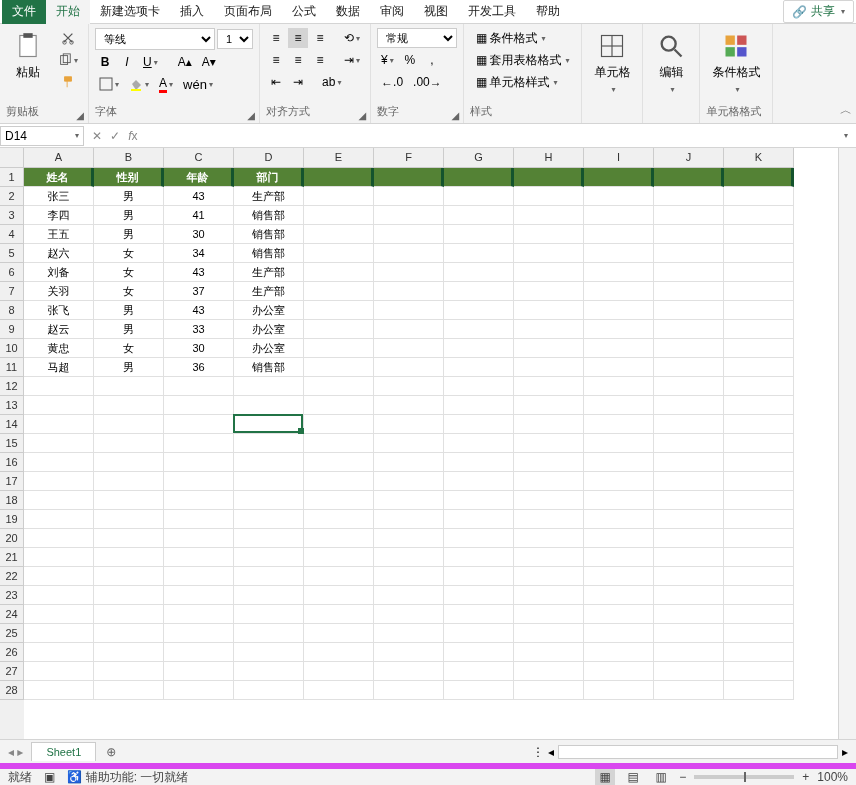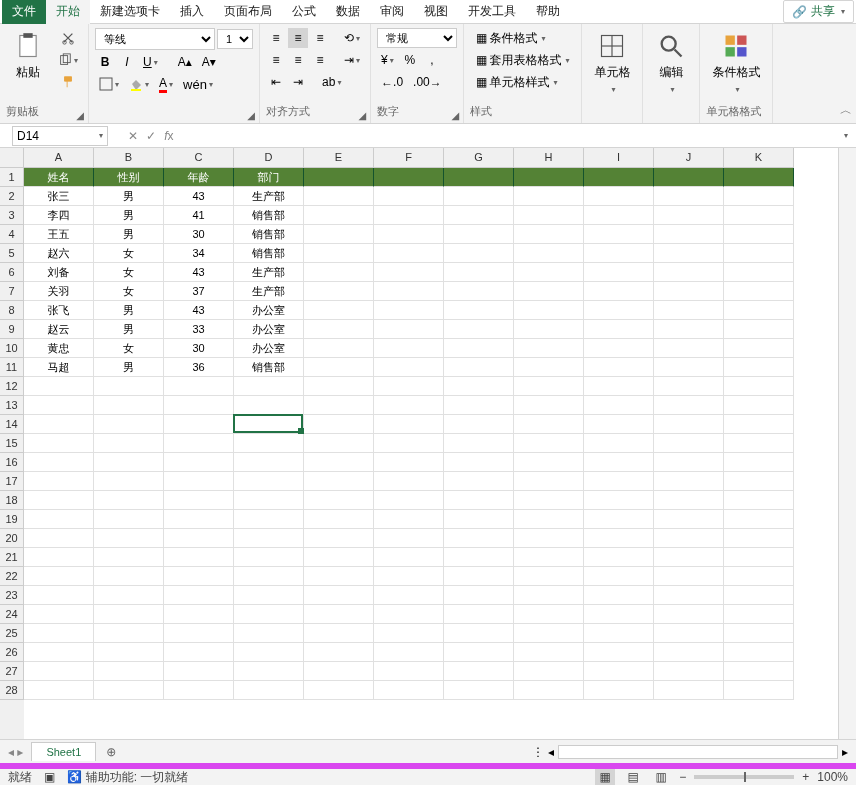--- a/index.html
+++ b/index.html
@@ -19,35 +19,35 @@
 .btn{padding:2px 4px;display:inline-flex;align-items:center;justify-content:center;cursor:pointer;min-width:20px;height:20px}
 .btn svg{width:14px;height:14px}
 .large-btn{display:flex;flex-direction:column;align-items:center;padding:4px 6px;gap:4px;cursor:pointer;min-width:44px}
 .large-btn svg{width:28px;height:28px}
 .font-select{width:120px;height:22px;border:1px solid #ccc;background:#fff;padding:0 4px;font-size:11px}
 .size-select{width:36px;height:20px;border:1px solid #ccc;background:#fff;padding:0 4px;font-size:11px}
 .numfmt-select{width:80px;height:20px;border:1px solid #ccc;background:#fff;padding:0 4px;font-size:11px}
 .caret{font-size:8px;color:#666;margin-left:2px}
 .collapse-ribbon{position:absolute;right:4px;bottom:4px;cursor:pointer;color:#666}
 .namebox-row{display:flex;align-items:center;height:24px;border-bottom:1px solid #d4d4d4;background:#fff}
-.namebox{width:96px;height:20px;border:1px solid #ccc;margin:2px 12px;padding:0 4px;display:flex;align-items:center;justify-content:space-between;font-size:11px}
+.namebox{width:84px;height:20px;border:1px solid #ccc;margin:2px 0;padding:0 4px;display:flex;align-items:center;justify-content:space-between;font-size:11px}
 .fx-area{display:flex;align-items:center;gap:8px;padding:0 8px;flex:1}
 .fx-btn{color:#888;cursor:pointer}
 .formula-bar{flex:1;height:20px;border:none;font-size:11px;padding:0 4px}
 .grid-wrap{flex:1;display:flex;overflow:hidden;position:relative}
 .corner{width:24px;height:20px;background:#f0f0f0;border-right:1px solid #ccc;border-bottom:1px solid #ccc}
 .col-headers{display:flex;height:20px;background:#f0f0f0}
 .col-h{border-right:1px solid #ccc;border-bottom:1px solid #ccc;text-align:center;font-size:11px;color:#333;line-height:19px;width:70px}
 .row-headers{display:flex;flex-direction:column;width:24px;background:#f0f0f0}
 .row-h{border-right:1px solid #ccc;border-bottom:1px solid #ccc;text-align:center;font-size:11px;color:#333;height:19px;line-height:18px}
 .cells{position:relative}
 .cells-inner{position:relative}
 .cells .r{display:flex;height:19px}
 .cells .c{border-right:1px solid #e0e0e0;border-bottom:1px solid #e0e0e0;width:70px;font-size:11px;text-align:center;line-height:18px}
-.cells .r.hdr .c{background:#548235;color:#fff;font-weight:400;border-right:1px solid #14532d}
+.cells .r.hdr .c{background:#548235;color:#fff;font-weight:700;border-right:3px solid #14532d}
 .sel{position:absolute;border:2px solid #217346;pointer-events:none}
 .sel .handle{position:absolute;right:-3px;bottom:-3px;width:6px;height:6px;background:#217346}
 .vscroll{width:18px;background:#f3f3f3;border-left:1px solid #d4d4d4}
 .sheet-tabs{display:flex;align-items:center;height:24px;background:#f3f3f3;border-top:1px solid #d4d4d4}
 .tab-nav{display:flex;gap:6px;padding:0 8px;color:#888}
 .tab{background:#fff;border:1px solid #ccc;border-bottom:none;padding:3px 14px;font-size:11px;color:#217346}
 .tab-add{padding:0 10px;color:#666;cursor:pointer}
 .hscroll{flex:1;display:flex;align-items:center;justify-content:flex-end;gap:4px;padding:0 8px}
 .hscroll .track{width:280px;height:14px;border:1px solid #ccc;background:#fff;position:relative}
 .statusbar{display:flex;align-items:center;height:22px;background:#f3f3f3;border-top:6px solid #d946ef;padding:0 8px;gap:12px;font-size:11px;color:#444}
@@ -154,20 +154,21 @@
         <div class="btn">
             <span style="border-bottom:3px solid red">A</span>
             <span class="caret">▾</span>
           </div>
         <div class="btn">
             <span style="font-size:13px">wén</span>
             <span class="caret">▾</span>
           </div>
       </div>
     </div>
+    <div class="ribbon-group-label">字体</div>
     <span class="ribbon-dialog-launcher">◢</span>
   </div>
 
   <div class="ribbon-group">
     <div class="ribbon-group-body col">
       <div class="row">
         <div class="btn">≡</div>
         <div class="btn" style="background:#d4d4d4">≡</div>
         <div class="btn">≡</div>
         <div style="width:6px"></div>

